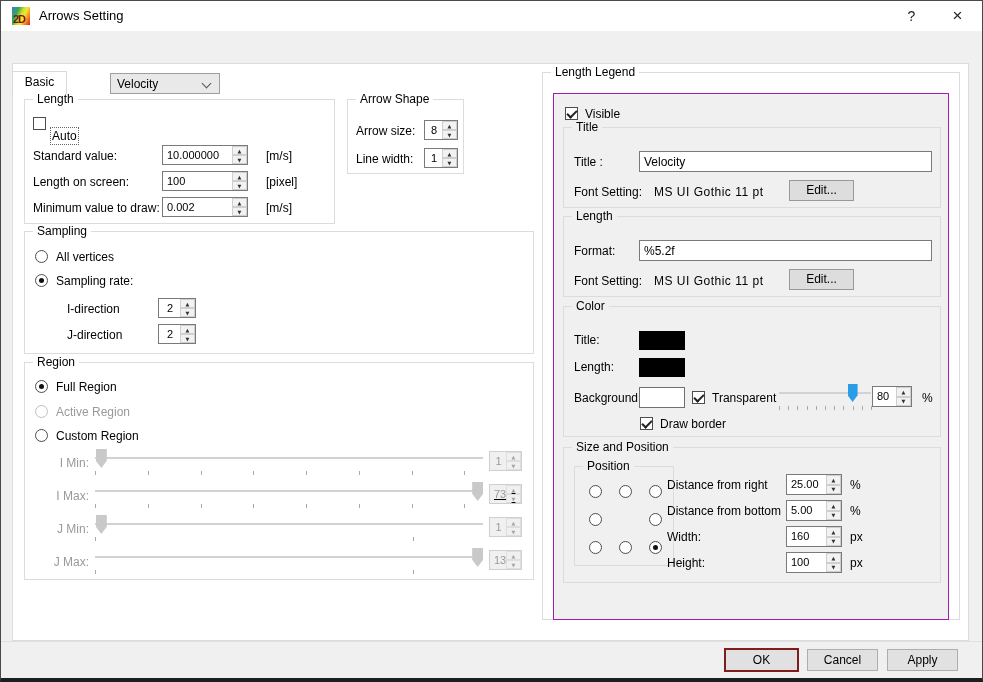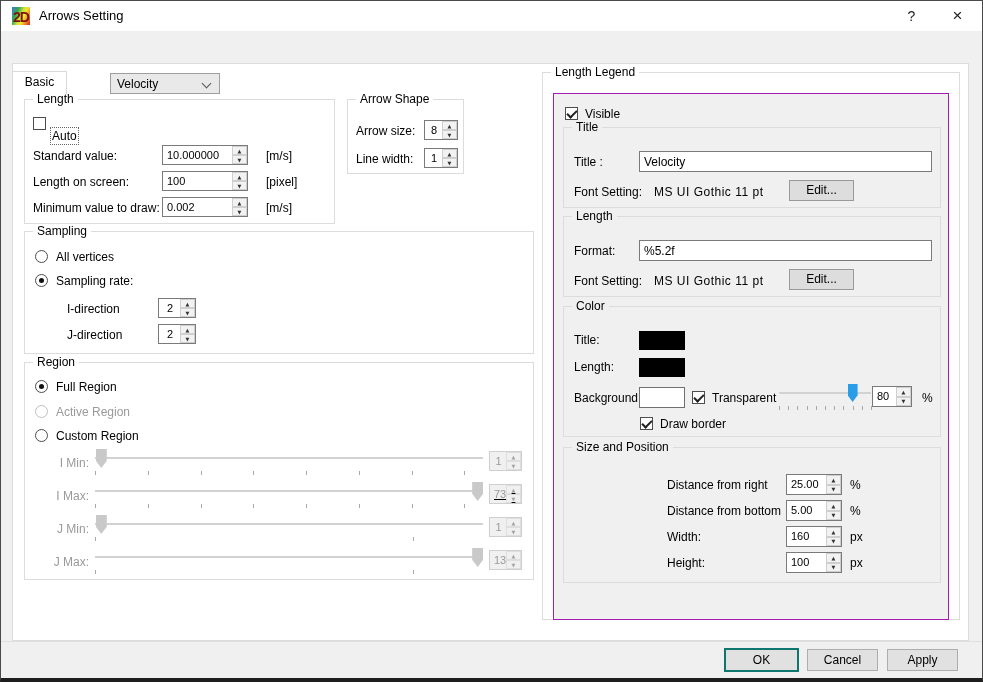--- a/index.html
+++ b/index.html
@@ -6,21 +6,21 @@
   html,body { width:983px; height:682px; }
   body { font-family:"Liberation Sans", sans-serif; font-size:12px; color:#000; background:#fff; }
 
   .window { position:relative; width:983px; height:682px; background:#f0f0f0;
             border:1px solid #4a4a4a; border-bottom:4px solid #1e1e1e; overflow:hidden; }
 
   
   .titlebar { position:absolute; left:0; top:0; right:0; height:30px; background:#fff; }
   .app-icon { position:absolute; left:11px; top:6px; width:18px; height:18px;
               background:linear-gradient(115deg,#3a7bd5 0%,#35a84c 28%,#c9e23c 48%,#f5e62e 62%,#ef8f2b 78%,#df2317 100%); }
-  .app-icon span { position:absolute; left:1px; bottom:0; font-size:14px; font-weight:bold; color:#7c120e; letter-spacing:-1px; }
+  .app-icon span { position:absolute; left:1px; bottom:0; font-size:11px; font-weight:bold; color:#7c120e; letter-spacing:-1px; }
   .win-title { position:absolute; left:38px; top:7px; font-size:13px; }
   .cap-btn { position:absolute; top:0; width:45px; height:30px; text-align:center; line-height:30px; font-size:14px; color:#222; }
   .cap-help { right:48px; }
   .cap-close { right:2px; font-size:17px; }
 
   
   .tabstrip { position:absolute; left:0; top:30px; right:0; height:32px; background:#f0f0f0; }
   .tab { position:absolute; text-align:center; border:1px solid #d9d9d9; border-bottom:none; }
   .tab-basic { left:11px; top:40px; width:55px; height:23px; background:#fff; z-index:3; line-height:21px; }
   .tab-color { left:67px; top:43px; width:48px; height:20px; background:#ededed; line-height:18px; }
@@ -75,21 +75,21 @@
 
   
   .swatch { position:absolute; }
   .swatch.bordered { border:1px solid #707070; }
 
   
   .panel { position:absolute; background:#f0f0f0; border:1px solid #a21caf; }
 
   
   .btn { position:absolute; background:#e1e1e1; border:1px solid #adadad; text-align:center; font-size:12px; }
-  .btn.default { border:2px solid #0f766e; }
+  .btn.default { border:2px solid #7f1d1d; }
   .btn.small { background:#ddd; border-color:#999; }
 
   
   .footer { position:absolute; left:0; top:640px; right:0; height:37px; background:#f0f0f0; border-top:1px solid #e0e0e0; }
 
   .focus-dotted { outline:1px dotted #666; outline-offset:1px; }
 </style>
 </head>
 <body>
 
@@ -355,20 +355,31 @@
         </div>
         <span class="lbl" style="left:358px; top:84px;">%</span>
 
         <span class="cb checked" style="left:76px; top:110px;"></span>
         <span class="lbl" style="left:96px; top:110px;">Draw border</span>
       </div>
 
       <div class="fs on-gray" style="left:9px; top:353px; width:378px; height:136px;">
         <span class="fs-title">Size and Position</span>
 
+        <div class="fs on-gray" style="left:10px; top:18px; width:100px; height:100px;">
+          <span class="fs-title">Position</span>
+          <span class="rb" style="left:14px; top:18px;"></span>
+          <span class="rb" style="left:44px; top:18px;"></span>
+          <span class="rb" style="left:74px; top:18px;"></span>
+          <span class="rb" style="left:14px; top:46px;"></span>
+          <span class="rb" style="left:74px; top:46px;"></span>
+          <span class="rb" style="left:14px; top:74px;"></span>
+          <span class="rb" style="left:44px; top:74px;"></span>
+          <span class="rb sel" style="left:74px; top:74px;"></span>
+        </div>
 
         <span class="lbl" style="left:103px; top:30px;">Distance from right</span>
         <div class="spin" style="left:222px; top:26px; width:56px; height:21px;">
           <span class="val">25.00</span>
           <span class="btns">
               <span>▲</span>
               <span>▼</span>
             </span>
         </div>
         <span class="lbl" style="left:286px; top:30px;">%</span>

